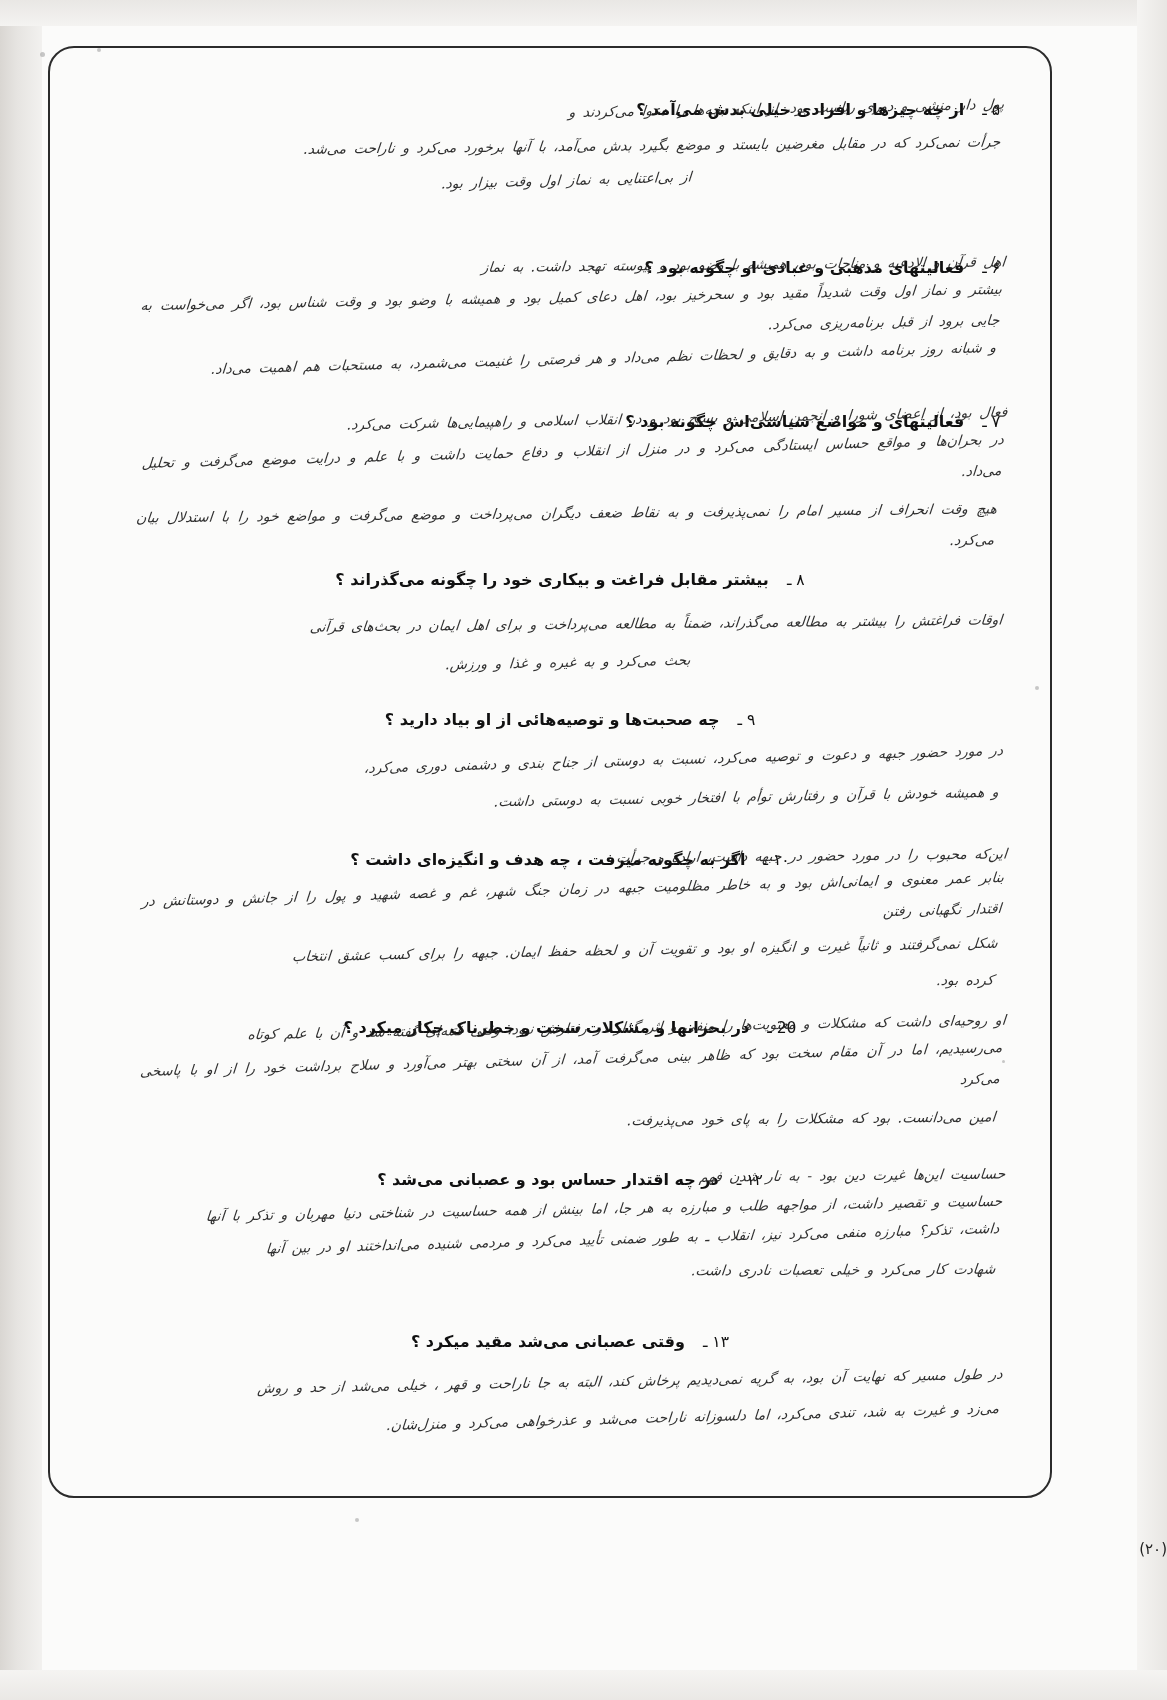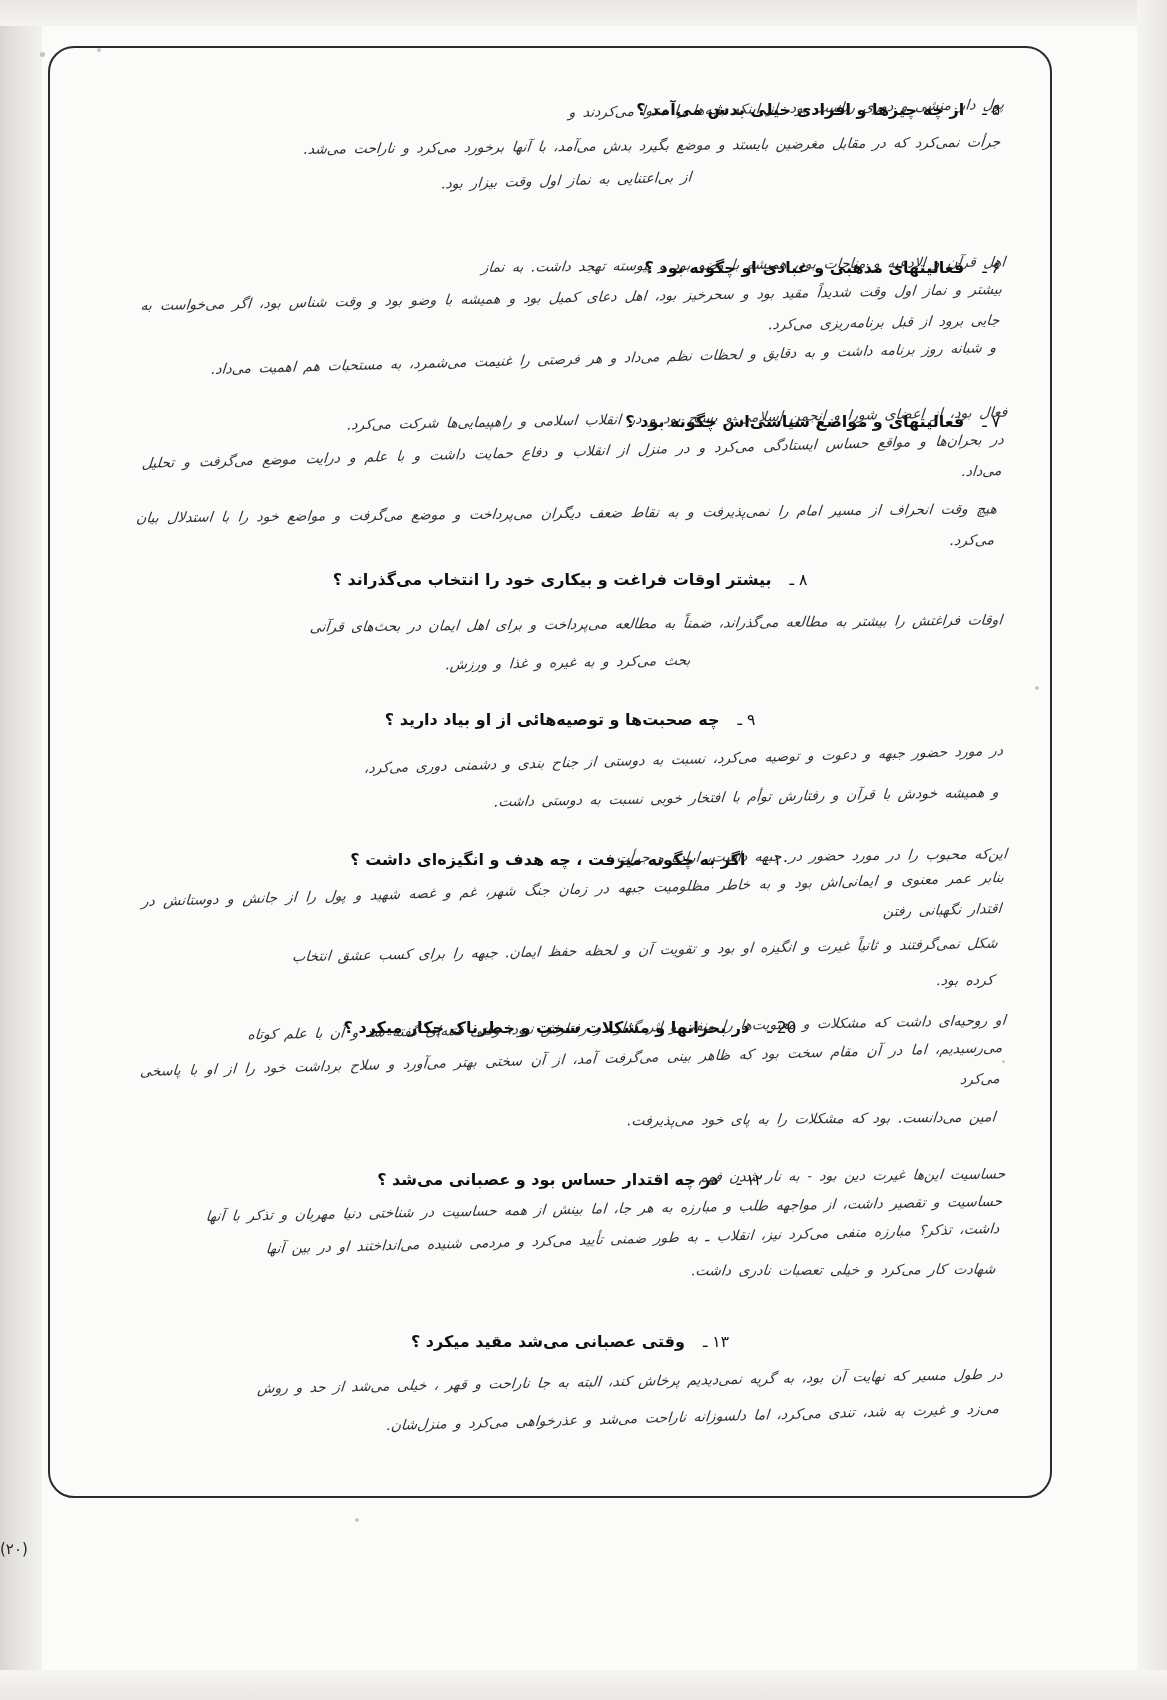--- a/index.html
+++ b/index.html
@@ -111,21 +111,21 @@
   .answer .ln.i4 { transform: rotate(-0.3deg); }
   .answer .ln.c  { text-align: center; }
 
   .q-center .q-line { justify-content: center; }
 
   .page-number {
     position: absolute;
     left: 0;
     right: 0;
     top: 1540px;
-    text-align: left;
+    text-align: right;
     font-family: "DejaVu Sans", sans-serif;
     font-size: 15px;
     color: #222;
     letter-spacing: 1px;
   }
   .specks span {
     position: absolute;
     background: #9a9a9a;
     border-radius: 50%;
     opacity: .55;
@@ -185,21 +185,21 @@
       <div class="answer tight" style="margin-top:-26px;">
         <span class="ln i1">فعال بود، از اعضای شورا و انجمن اسلامی و بسیج بود و در انقلاب اسلامی و راهپیمایی‌ها شرکت می‌کرد.</span>
         <span class="ln i3">در بحران‌ها و مواقع حساس ایستادگی می‌کرد و در منزل از انقلاب و دفاع حمایت داشت و با علم و درایت موضع می‌گرفت و تحلیل می‌داد.</span>
         <span class="ln i2">هیچ وقت انحراف از مسیر امام را نمی‌پذیرفت و به نقاط ضعف دیگران می‌پرداخت و موضع می‌گرفت و مواضع خود را با استدلال بیان می‌کرد.</span>
       </div>
     </div>
 
     <div class="qblock q-center" style="top:500px;">
       <div class="q-line">
         <span class="q-num">۸ ـ</span>
-        <span class="q-text">بیشتر اوقات فراغت و بیکاری خود را انتخاب می‌گذراند ؟</span>
+        <span class="q-text">بیشتر مقابل فراغت و بیکاری خود را چگونه می‌گذراند ؟</span>
       </div>
       <div class="answer loose" style="margin-top:16px;">
         <span class="ln i2">اوقات فراغتش را بیشتر به مطالعه می‌گذراند، ضمناً به مطالعه می‌پرداخت و برای اهل ایمان در بحث‌های قرآنی</span>
         <span class="ln i1 c">بحث می‌کرد و به غیره و غذا و ورزش.</span>
       </div>
     </div>
 
     <div class="qblock q-center" style="top:640px;">
       <div class="q-line">
         <span class="q-num">۹ ـ</span>

